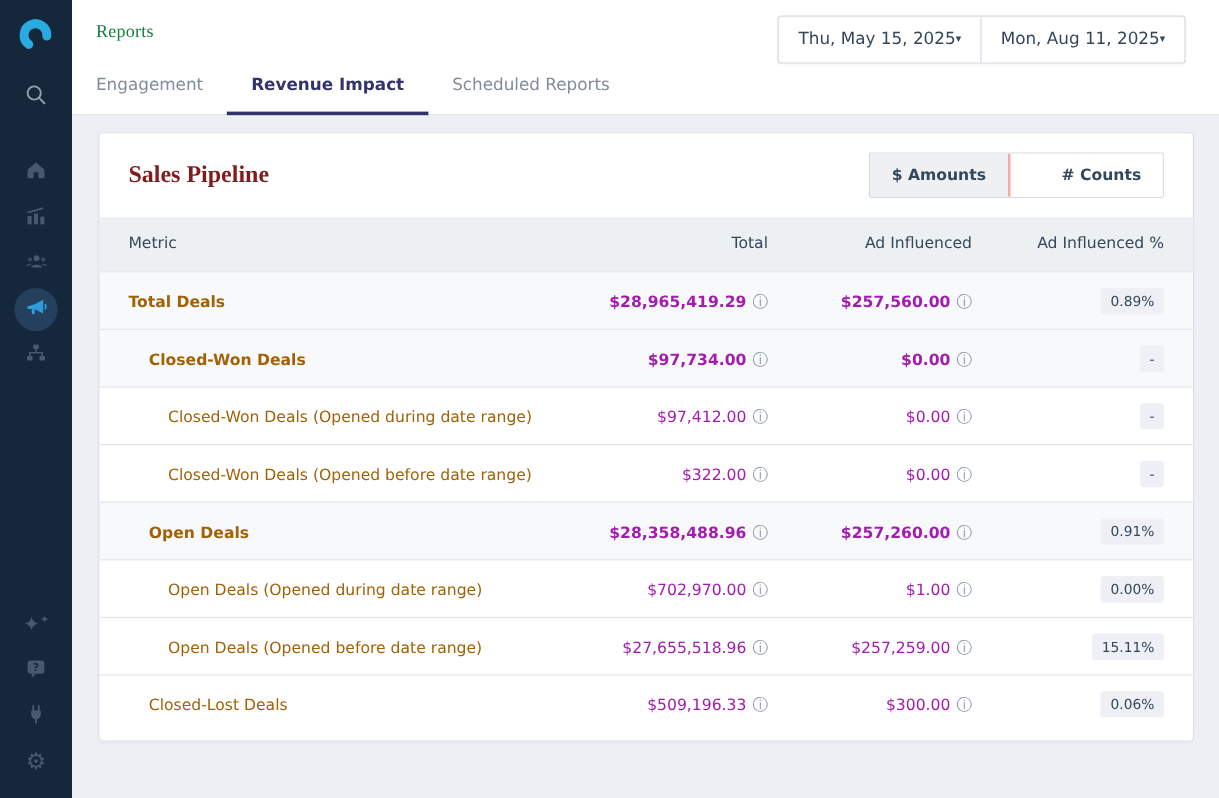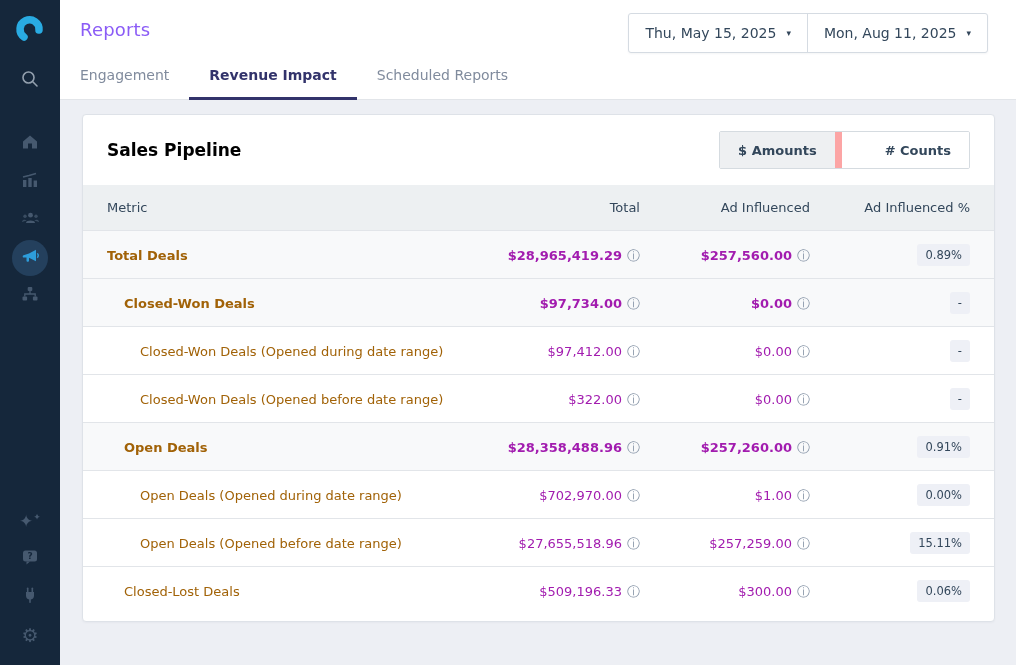--- a/index.html
+++ b/index.html
@@ -16,42 +16,42 @@
   .nav-item { width:36px; height:36px; display:flex; align-items:center; justify-content:center; margin-bottom:2px; border-radius:50%; cursor:pointer; }
   .nav-item.active { background:#24405d; }
   .nav-spacer { flex:1; }
   .footer-group { margin-bottom:10px; display:flex; flex-direction:column; align-items:center; }
   .glyph-icon { font-size:17px; color:#46596f; line-height:1; }
 
   
   .main { flex:1; display:flex; flex-direction:column; min-width:0; }
 
   .topbar { background:#ffffff; position:relative; flex-shrink:0; }
-  .page-title { font-size:18px; font-weight:500; color:#8b5cf6; padding:19px 0 0 20px; letter-spacing:.2px; }
+  .page-title { font-size:15px; font-weight:500; color:#15803d; padding:19px 0 0 20px; letter-spacing:.2px;font-family:Liberation Serif, serif; }
   .datepickers { position:absolute; top:13px; right:28px; display:flex; border:1px solid #d5dbe2; border-radius:3px; background:#fff; box-shadow:0 1px 2px rgba(45,62,80,.05); }
-  .datepicker { display:flex; align-items:center; gap:10px; padding:0 16px; height:38px; font-size:14px; color:#33475b; cursor:pointer; }
+  .datepicker { display:flex; align-items:center; gap:0; padding:0 16px; height:38px; font-size:14px; color:#33475b; cursor:pointer; }
   .datepicker + .datepicker { border-left:1px solid #d5dbe2; }
   .caret { font-size:9px; color:#33475b; }
 
   .tabs { display:flex; margin-top:27px; border-bottom:1px solid #e2e5e9; }
   .tab { padding:0 20px 16px 20px; font-size:14px; color:#808b9d; cursor:pointer; position:relative; }
   .tab.active { color:#32336b; font-weight:700; }
   .tab.active::after { content:""; position:absolute; left:0; right:0; bottom:-1px; height:3px; background:#32336b; }
 
   .content { flex:1; background:#edeff4; padding:14px 21px 0 22px; }
 
   
   .card { background:#fff; border:1px solid #dee2e8; border-radius:4px; height:508px; overflow:hidden; box-shadow:0 1px 2px rgba(45,62,80,.04); }
   .card-header { height:70px; display:flex; align-items:center; justify-content:space-between; padding:0 24px; }
-  .card-title { font-size:17px; font-weight:700; color:#000000; }
+  .card-title { font-size:20px; font-weight:700; color:#7f1d1d;font-family:Liberation Serif, serif; }
 
   .toggle-group { display:flex; border:1px solid #d5dbe0; border-radius:2px; overflow:hidden; }
   .toggle-btn { height:36px; display:flex; align-items:center; padding:0 18px; font-size:13px; font-weight:600; color:#33475b; background:#fff; cursor:pointer; }
   .toggle-btn.active { background:#eef0f2; }
-  .toggle-btn + .toggle-btn { border-left:7px solid #fca5a5;padding-left:43px; }
+  .toggle-btn + .toggle-btn { border-left:2px solid #fca5a5;padding-left:43px; }
 
   
   .tbl-row { display:grid; grid-template-columns:1fr 180px 170px 160px; align-items:center; padding:0 24px; }
   .tbl-head { height:45px; background:#edf0f2; font-size:13px; color:#33475b; font-weight:500; }
   .tbl-body-row { height:48px; border-top:1px solid #e2e5e9; background:#fff; }
   .tbl-body-row.shaded { background:#f8f9fa; }
   .col-num { text-align:right; }
   .metric-link { color:#a16207; font-size:13px; text-decoration:none; cursor:pointer; }
   .bold .metric-link { font-weight:700; }
   .indent-0 { padding-left:0; }

